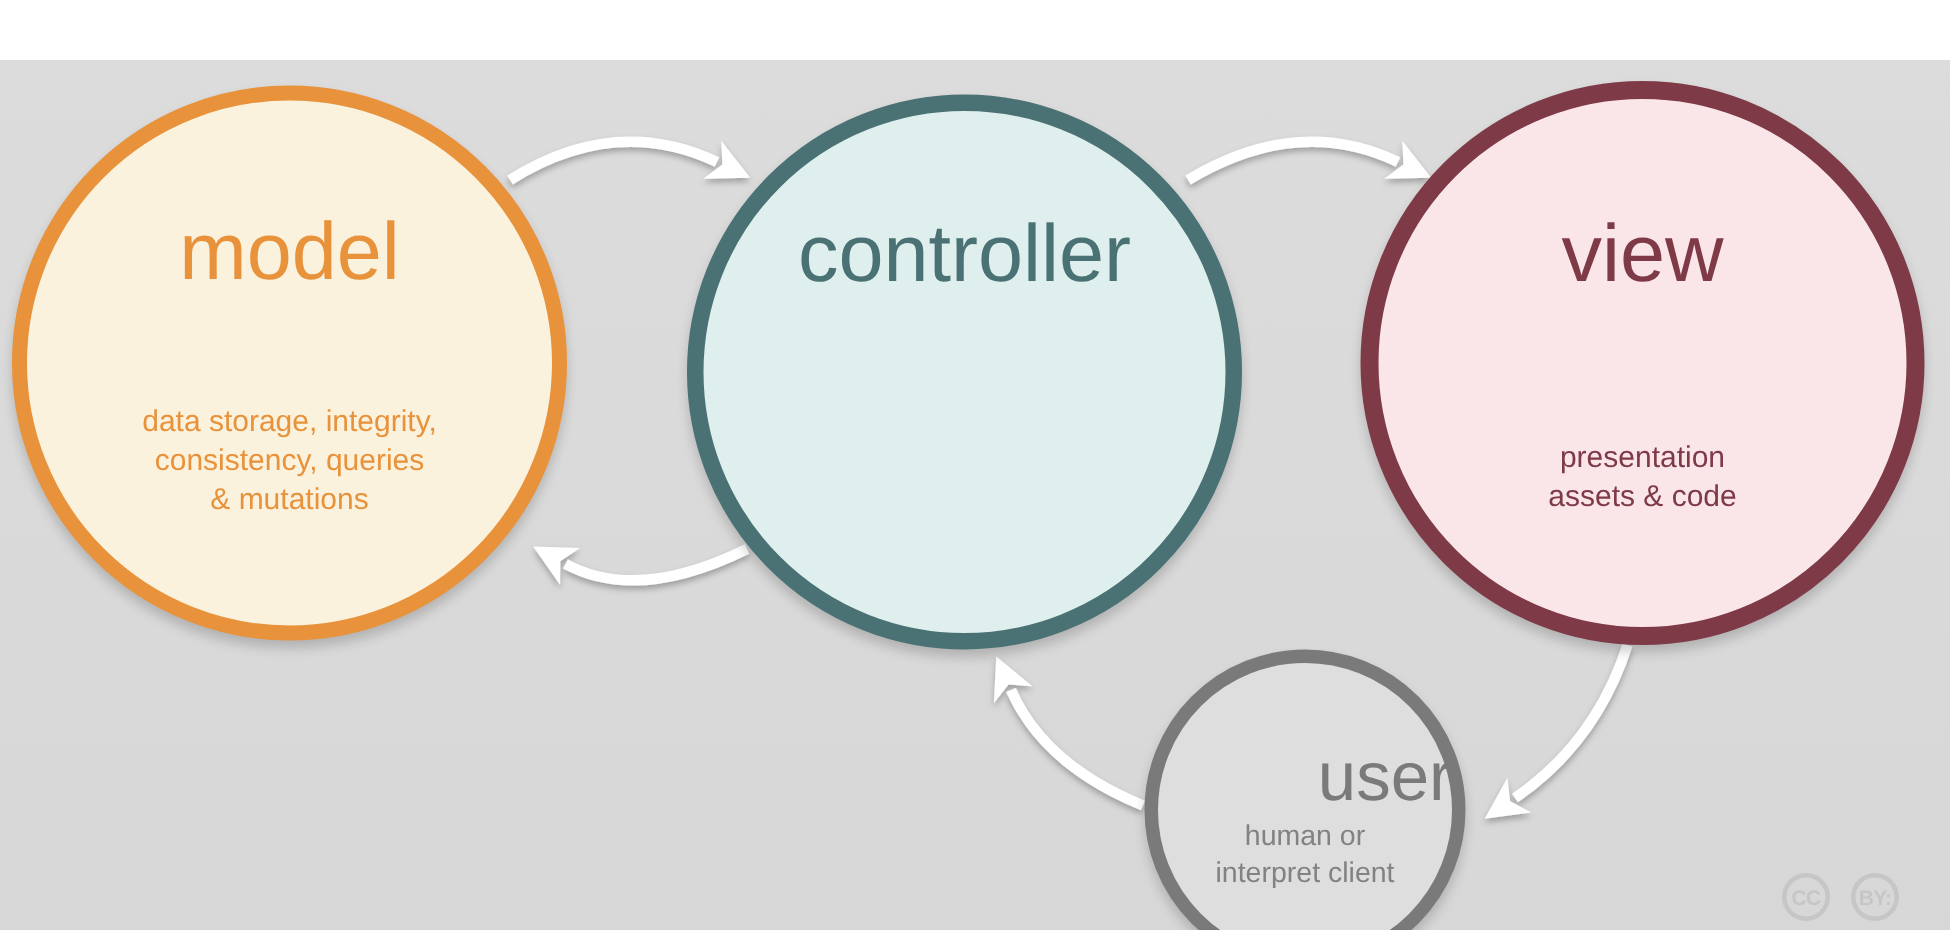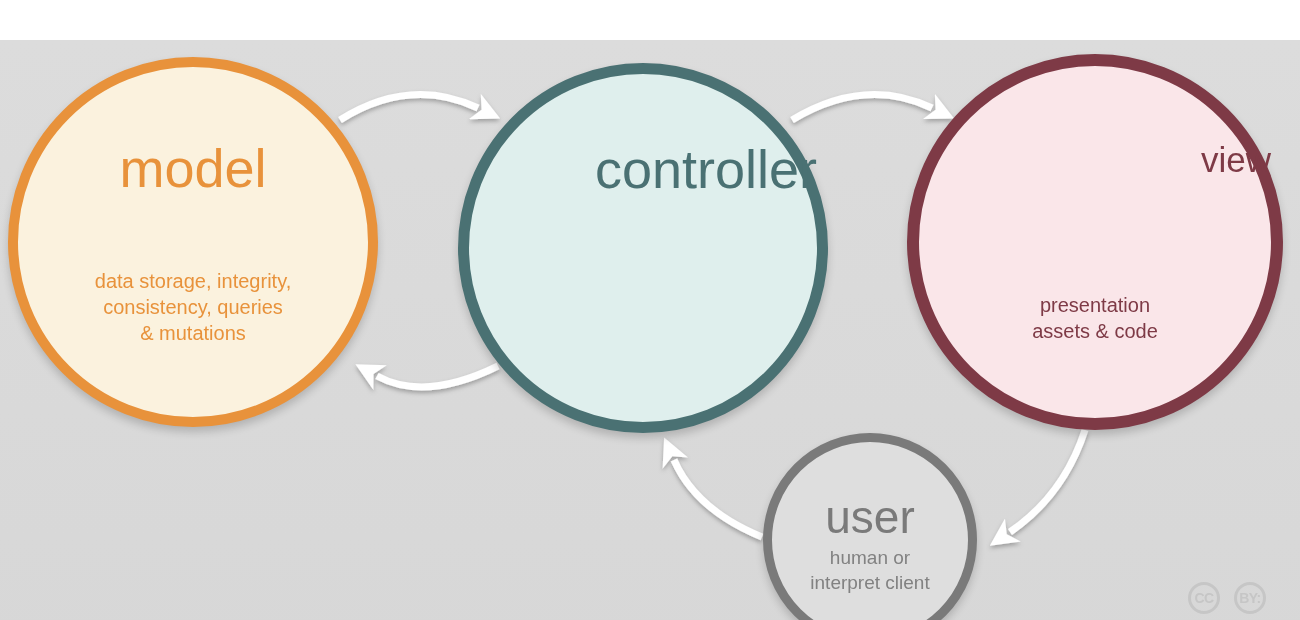--- a/index.html
+++ b/index.html
@@ -63,43 +63,42 @@
   }
   .node-model .title { top: 74px; font-size: 54px; }
   .node-model .desc  { top: 201px; }
 
   .node-controller {
     left: 458px; top: 23px;
     width: 370px; height: 370px;
     background: #dfefed;
     border: 11px solid #4a7173;
     color: #4a7173;
-    text-align: right;
   }
   .node-controller .title { top: 68px; font-size: 54px; }
   .node-controller .desc  { top: 192px; }
 
   .node-view {
     left: 907px; top: 14px;
     width: 376px; height: 376px;
     background: #fae6e9;
     border: 12px solid #7e3a46;
     color: #7e3a46;
   }
-  .node-view .title { top: 76px; font-size: 35px; text-align: right; }
+  .node-view .title { top: 76px; font-size: 54px; }
   .node-view .desc  { top: 226px; }
 
   .node-user {
     left: 763px; top: 393px;
     width: 214px; height: 214px;
     background: #dedede;
     border: 9px solid #7a7a7a;
     color: #7a7a7a;
   }
-  .node-user .title { top: 52px; font-size: 46px; }
+  .node-user .title { top: 52px; font-size: 46px; text-align: right; }
   .node-user .desc  { top: 103px; font-size: 19px; line-height: 25px; color: #828282; }
 
   
   .attribution {
     position: absolute;
     left: 1188px; top: 542px;
     color: #c6c6c6;
   }
   .cc-badges {
     display: flex;

